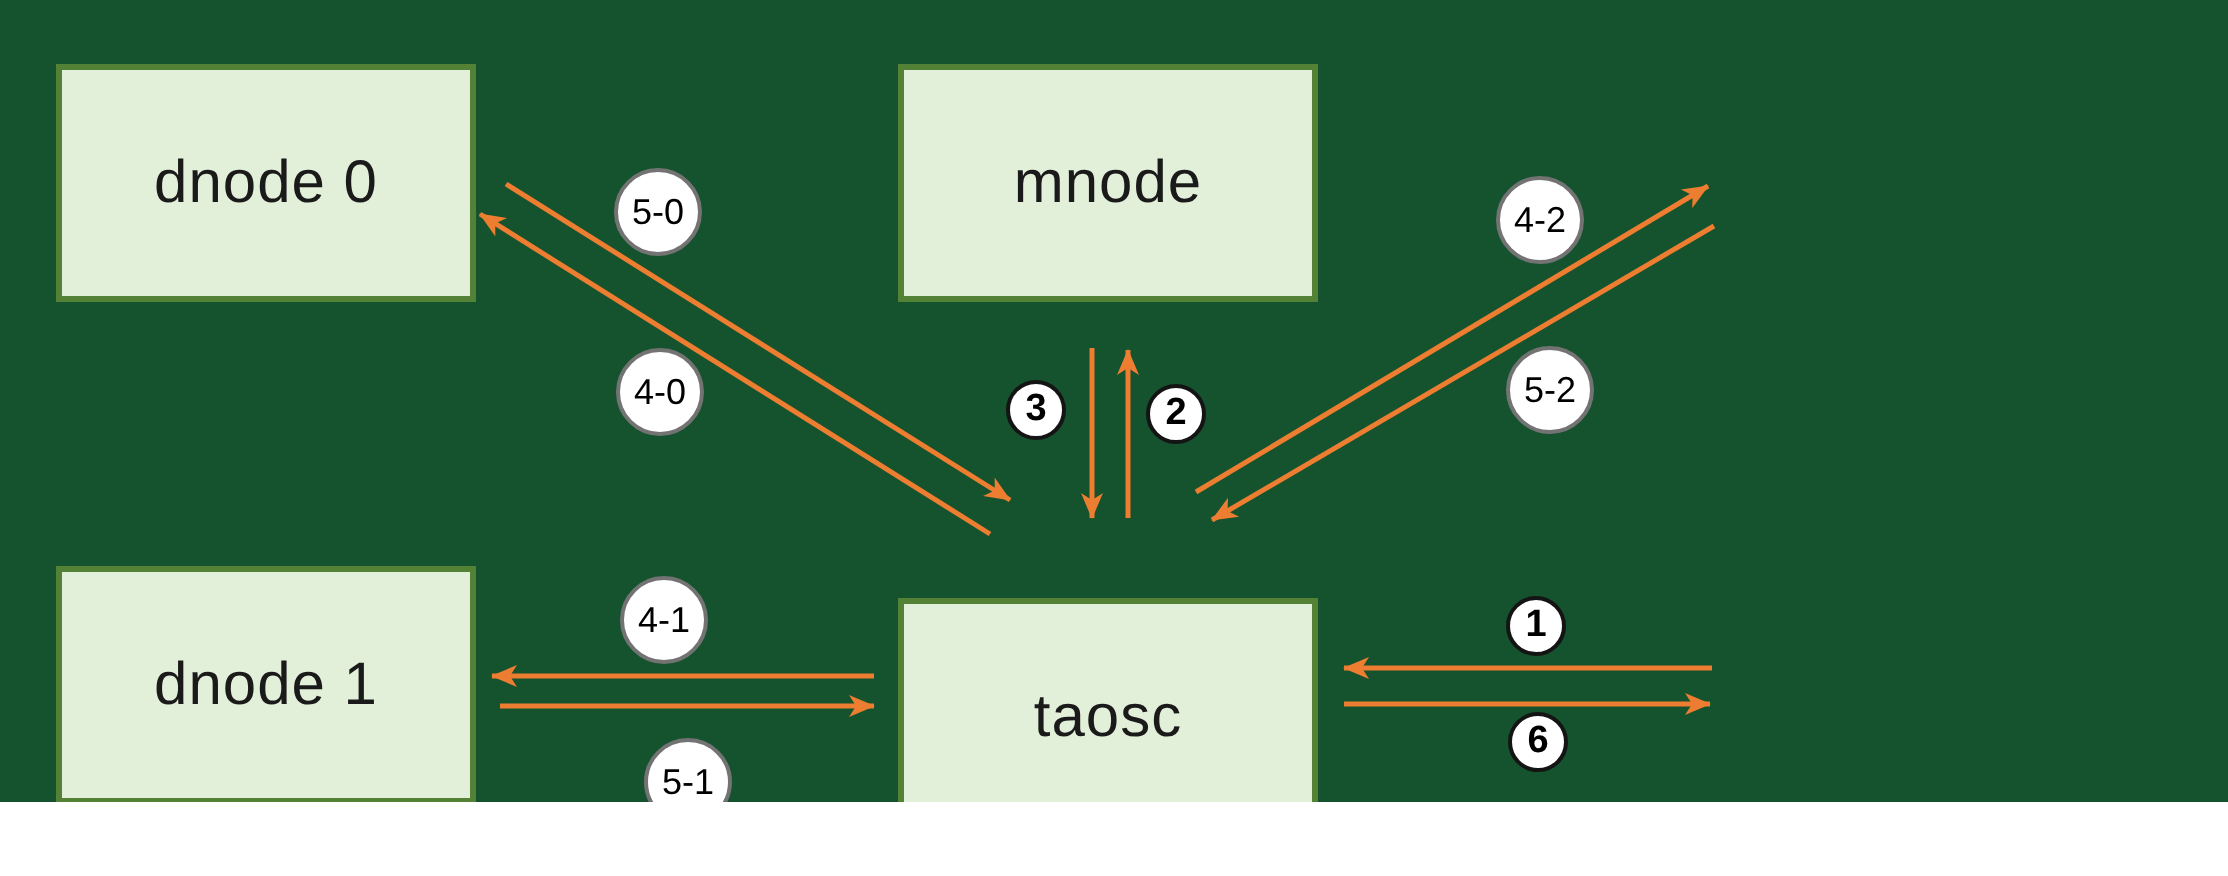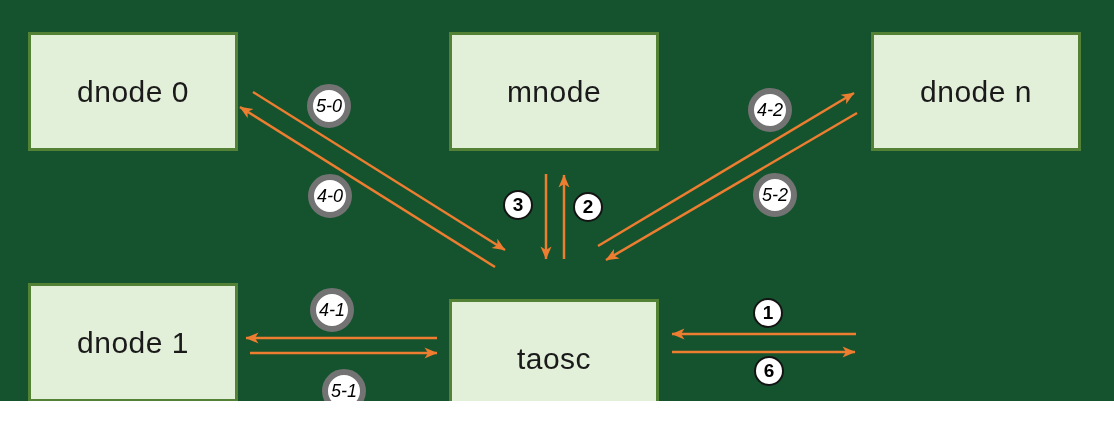--- a/index.html
+++ b/index.html
@@ -51,23 +51,22 @@
     display: flex;
     align-items: center;
     justify-content: center;
     border-radius: 50%;
     background: #ffffff;
     color: #000000;
     box-sizing: border-box;
   }
   .elabel.large {
     width: 44px; height: 44px;
-    border: 6px solid #737373;
+    border: 2px solid #737373;
     font-size: 18px;
-    font-style: italic;
   }
   .elabel.small {
     width: 30px; height: 30px;
     border: 2px solid #141414;
     font-size: 19px;
     font-weight: 700;
   }
   #lbl-50 { left: 307px; top: 84px; }
   #lbl-40 { left: 308px; top: 174px; }
   #lbl-42 { left: 748px; top: 88px; }
@@ -97,21 +96,20 @@
     <line class="arrow-line" x1="598" y1="246" x2="854" y2="93" marker-end="url(#ah)"></line>
     <line class="arrow-line" x1="857" y1="113" x2="606" y2="260" marker-end="url(#ah)"></line>
     <line class="arrow-line" x1="437" y1="338" x2="246" y2="338" marker-end="url(#ah)"></line>
     <line class="arrow-line" x1="250" y1="353" x2="437" y2="353" marker-end="url(#ah)"></line>
     <line class="arrow-line" x1="856" y1="334" x2="672" y2="334" marker-end="url(#ah)"></line>
     <line class="arrow-line" x1="672" y1="352" x2="855" y2="352" marker-end="url(#ah)"></line>
   </svg>
 
   <div class="node" id="node-dnode0">dnode 0</div>
   <div class="node" id="node-mnode">mnode</div>
-  <div class="node" id="node-dnoden">dnode n</div>
   <div class="node" id="node-dnode1">dnode 1</div>
   <div class="node" id="node-taosc">taosc</div>
 
   <div class="elabel large" id="lbl-50">5-0</div>
   <div class="elabel large" id="lbl-40">4-0</div>
   <div class="elabel small" id="lbl-3">3</div>
   <div class="elabel small" id="lbl-2">2</div>
   <div class="elabel large" id="lbl-42">4-2</div>
   <div class="elabel large" id="lbl-52">5-2</div>
   <div class="elabel large" id="lbl-41">4-1</div>

